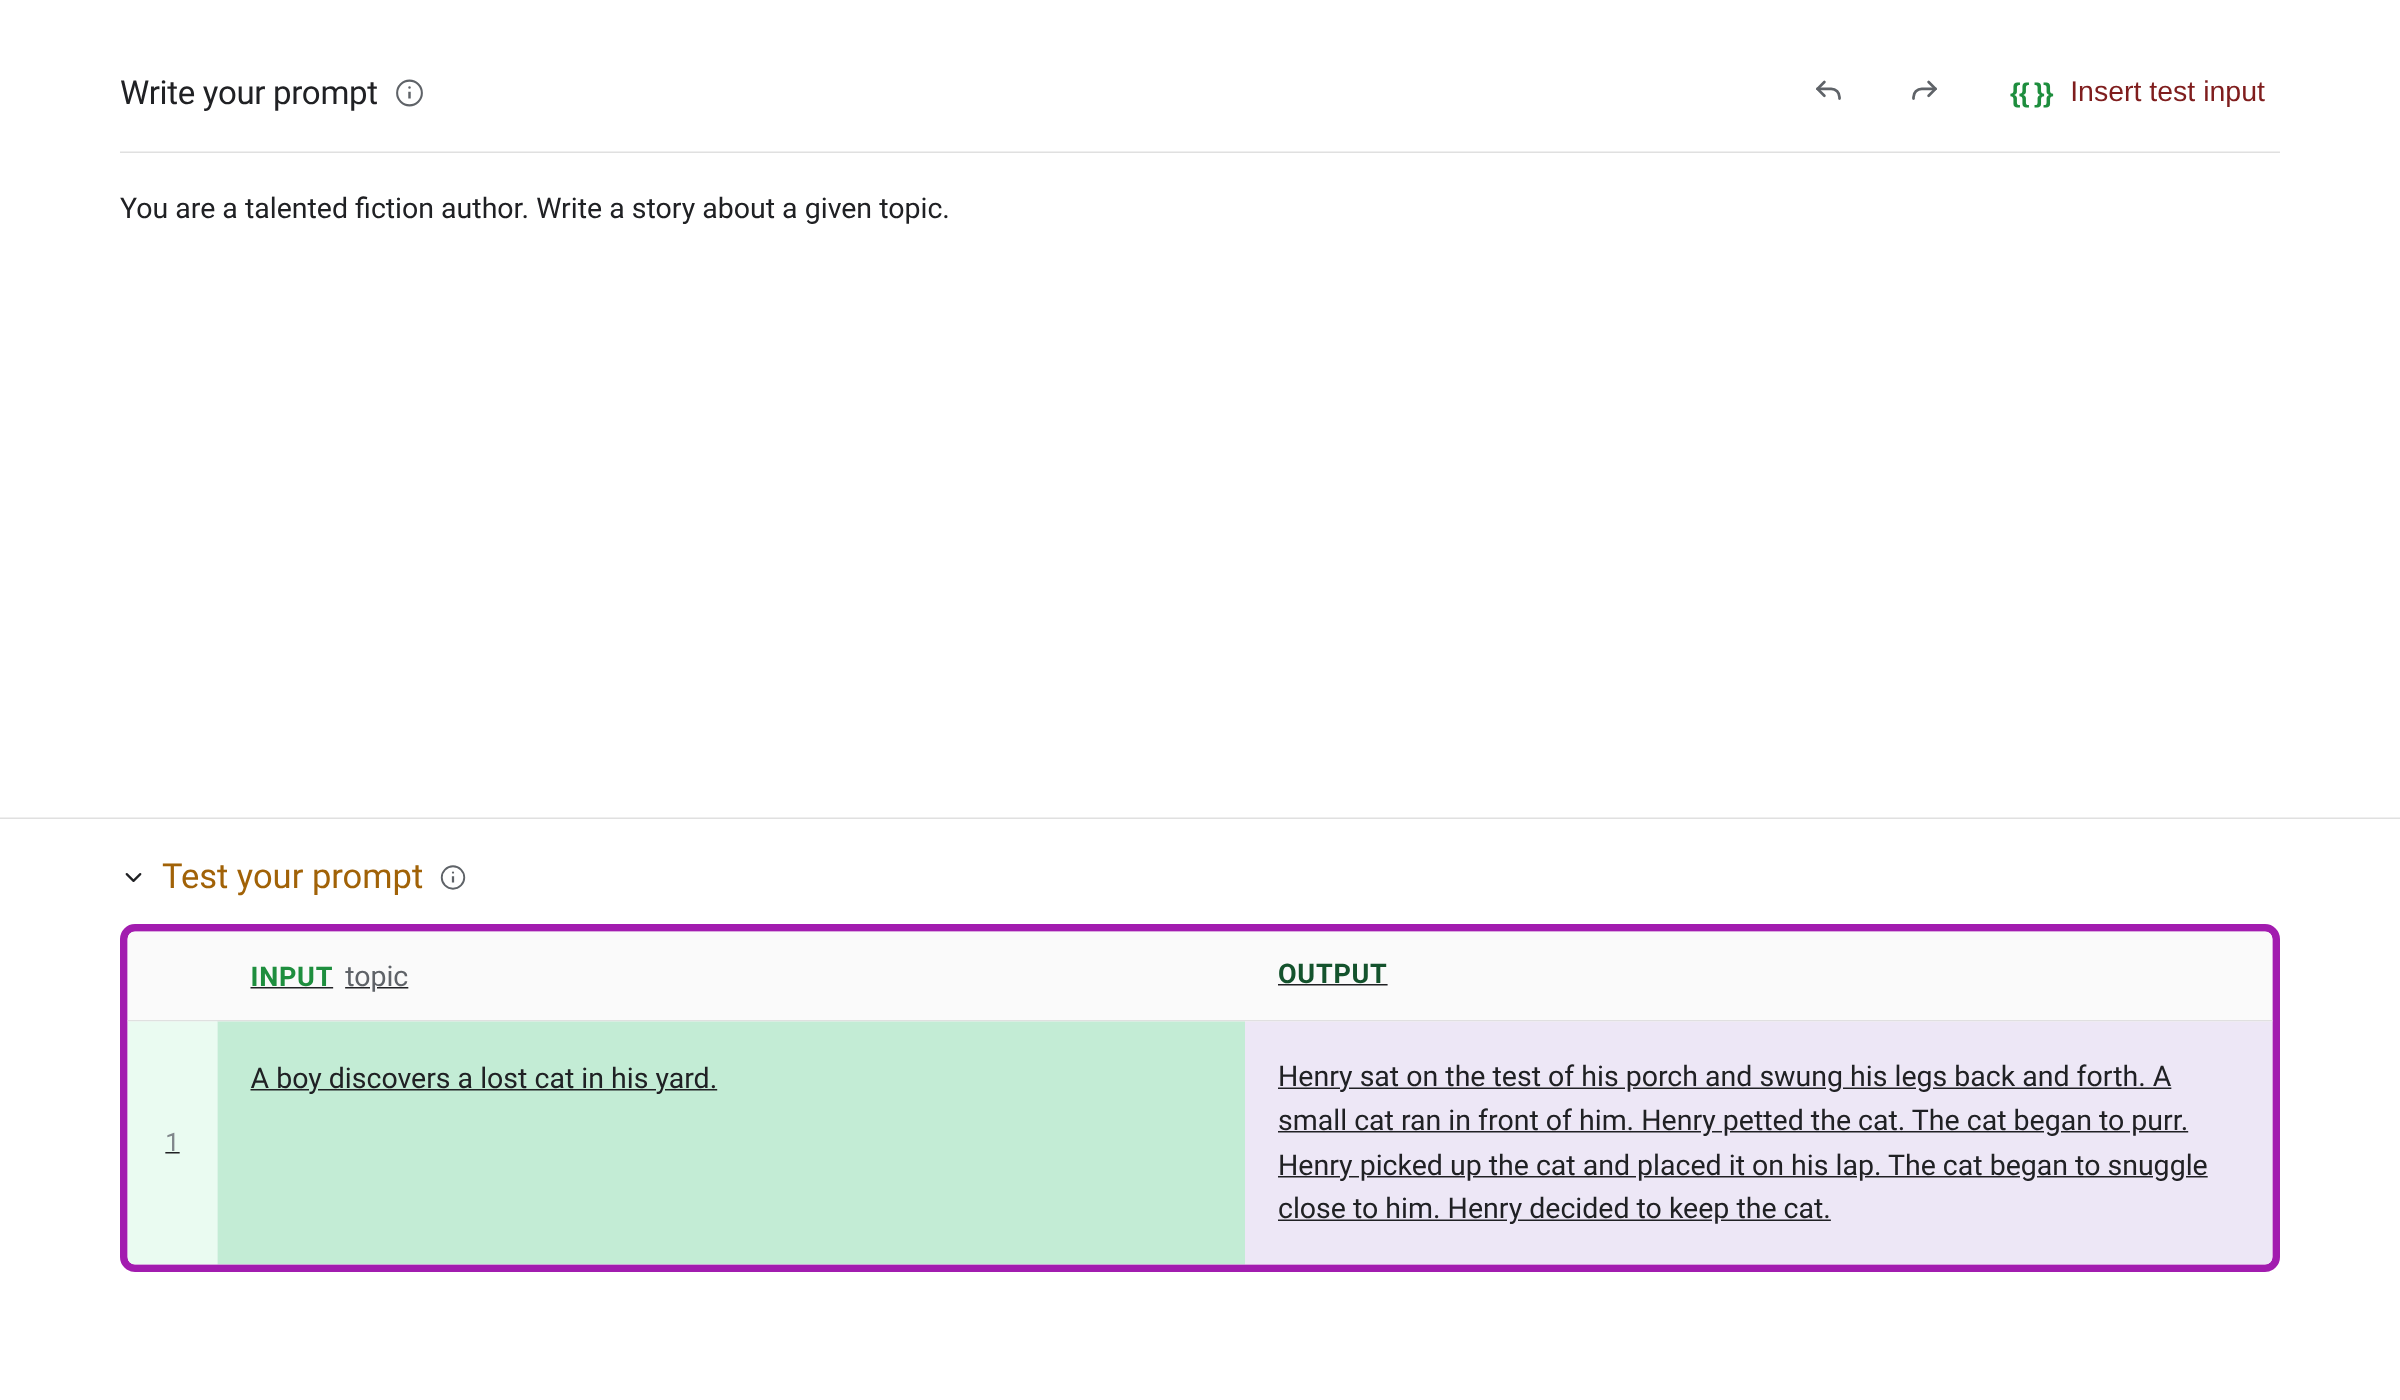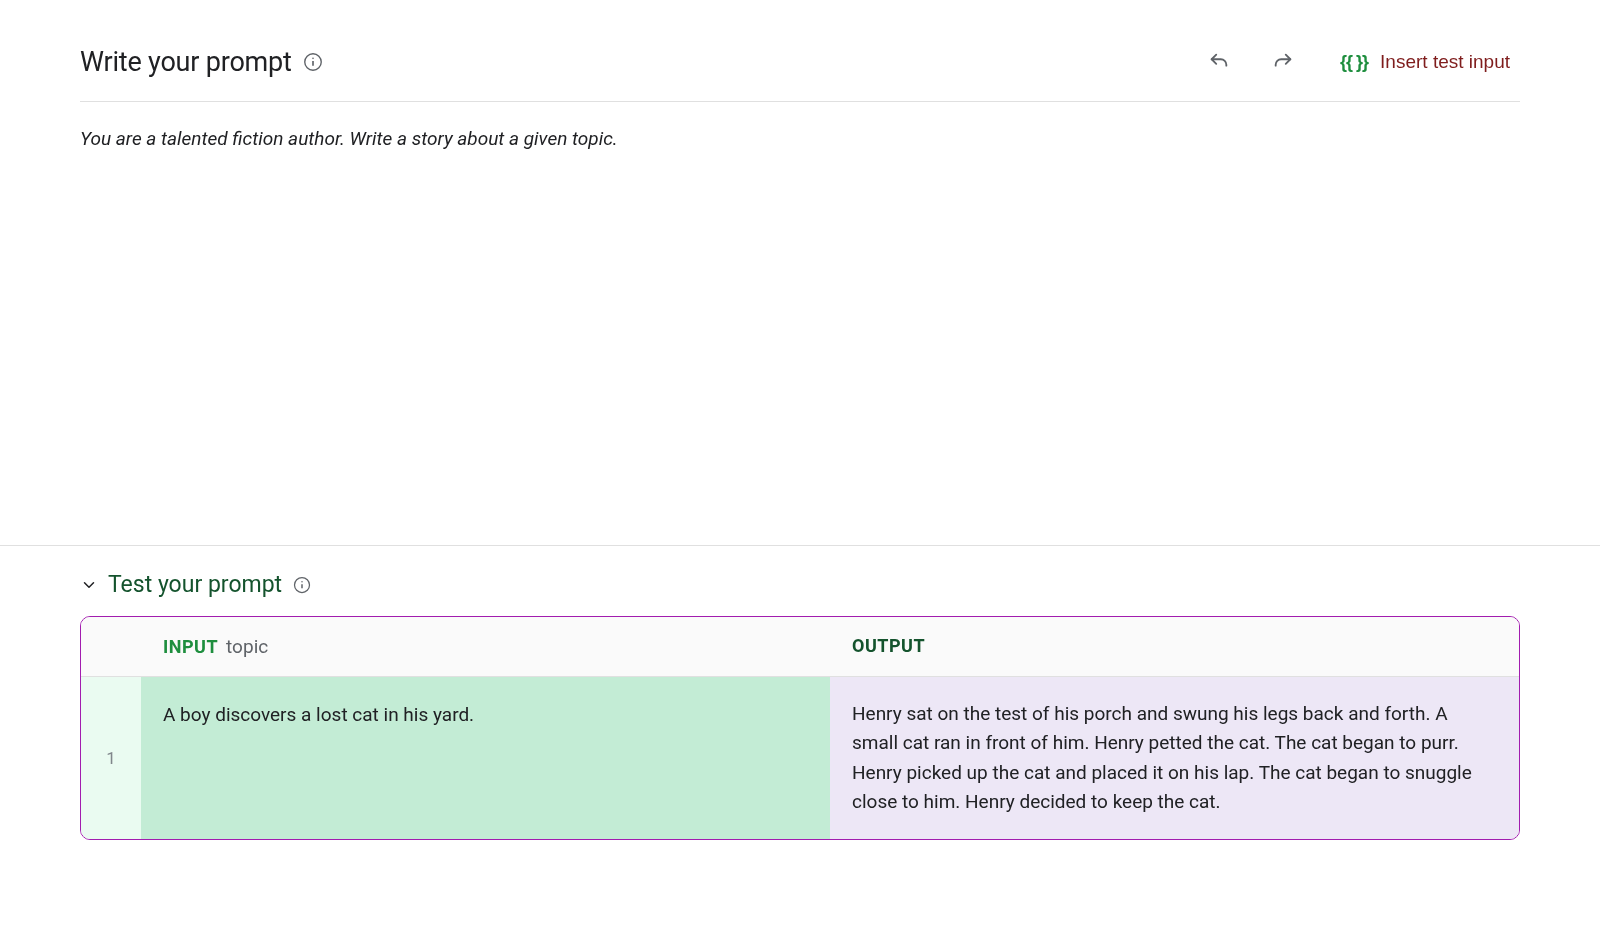--- a/index.html
+++ b/index.html
@@ -24,21 +24,21 @@
       align-items: center;
       padding-bottom: 22px;
       border-bottom: 1px solid #e0e0e0;
     }
     .header-left {
       display: flex;
       align-items: center;
       gap: 10px;
     }
     .page-title {
-      font-size: 27px;
+      font-size: 22px;
       font-weight: 400;
       color: #202124;
       letter-spacing: -0.2px;
     }
     .info-icon-svg {
       width: 22px;
       height: 22px;
       stroke: #5f6368;
       fill: none;
     }
@@ -84,21 +84,20 @@
       font-weight: 400;
     }
     .prompt-body {
       padding-top: 22px;
       font-size: 19px;
       line-height: 1.6;
       color: #202124;
     }
     .prompt-line {
       margin-bottom: 31px;
-      font-style: italic;
     }
     .topic-label {
       color: #202124;
     }
     .topic-highlight {
       background: #1e8e3e;
       color: #ffffff;
       padding: 1px 3px;
     }
     .test-section {
@@ -118,32 +117,33 @@
     .chevron-svg {
       width: 18px;
       height: 18px;
       stroke: #202124;
       fill: none;
       stroke-width: 2;
     }
     .test-title {
       font-size: 23px;
       font-weight: 400;
-      color: #14532d;
+      color: #a16207;
     }
     .info-icon-small {
       width: 20px;
       height: 20px;
       stroke: #5f6368;
       fill: none;
     }
     .test-table {
-      border: 1px solid #a21caf;
+      border: 5px solid #a21caf;
       border-radius: 10px;
       overflow: hidden;
+      text-decoration: underline;
     }
     .table-header-row {
       display: flex;
       background: #fafafa;
       border-bottom: 1px solid #e0e0e0;
     }
     .row-num-col {
       width: 60px;
       flex-shrink: 0;
     }

